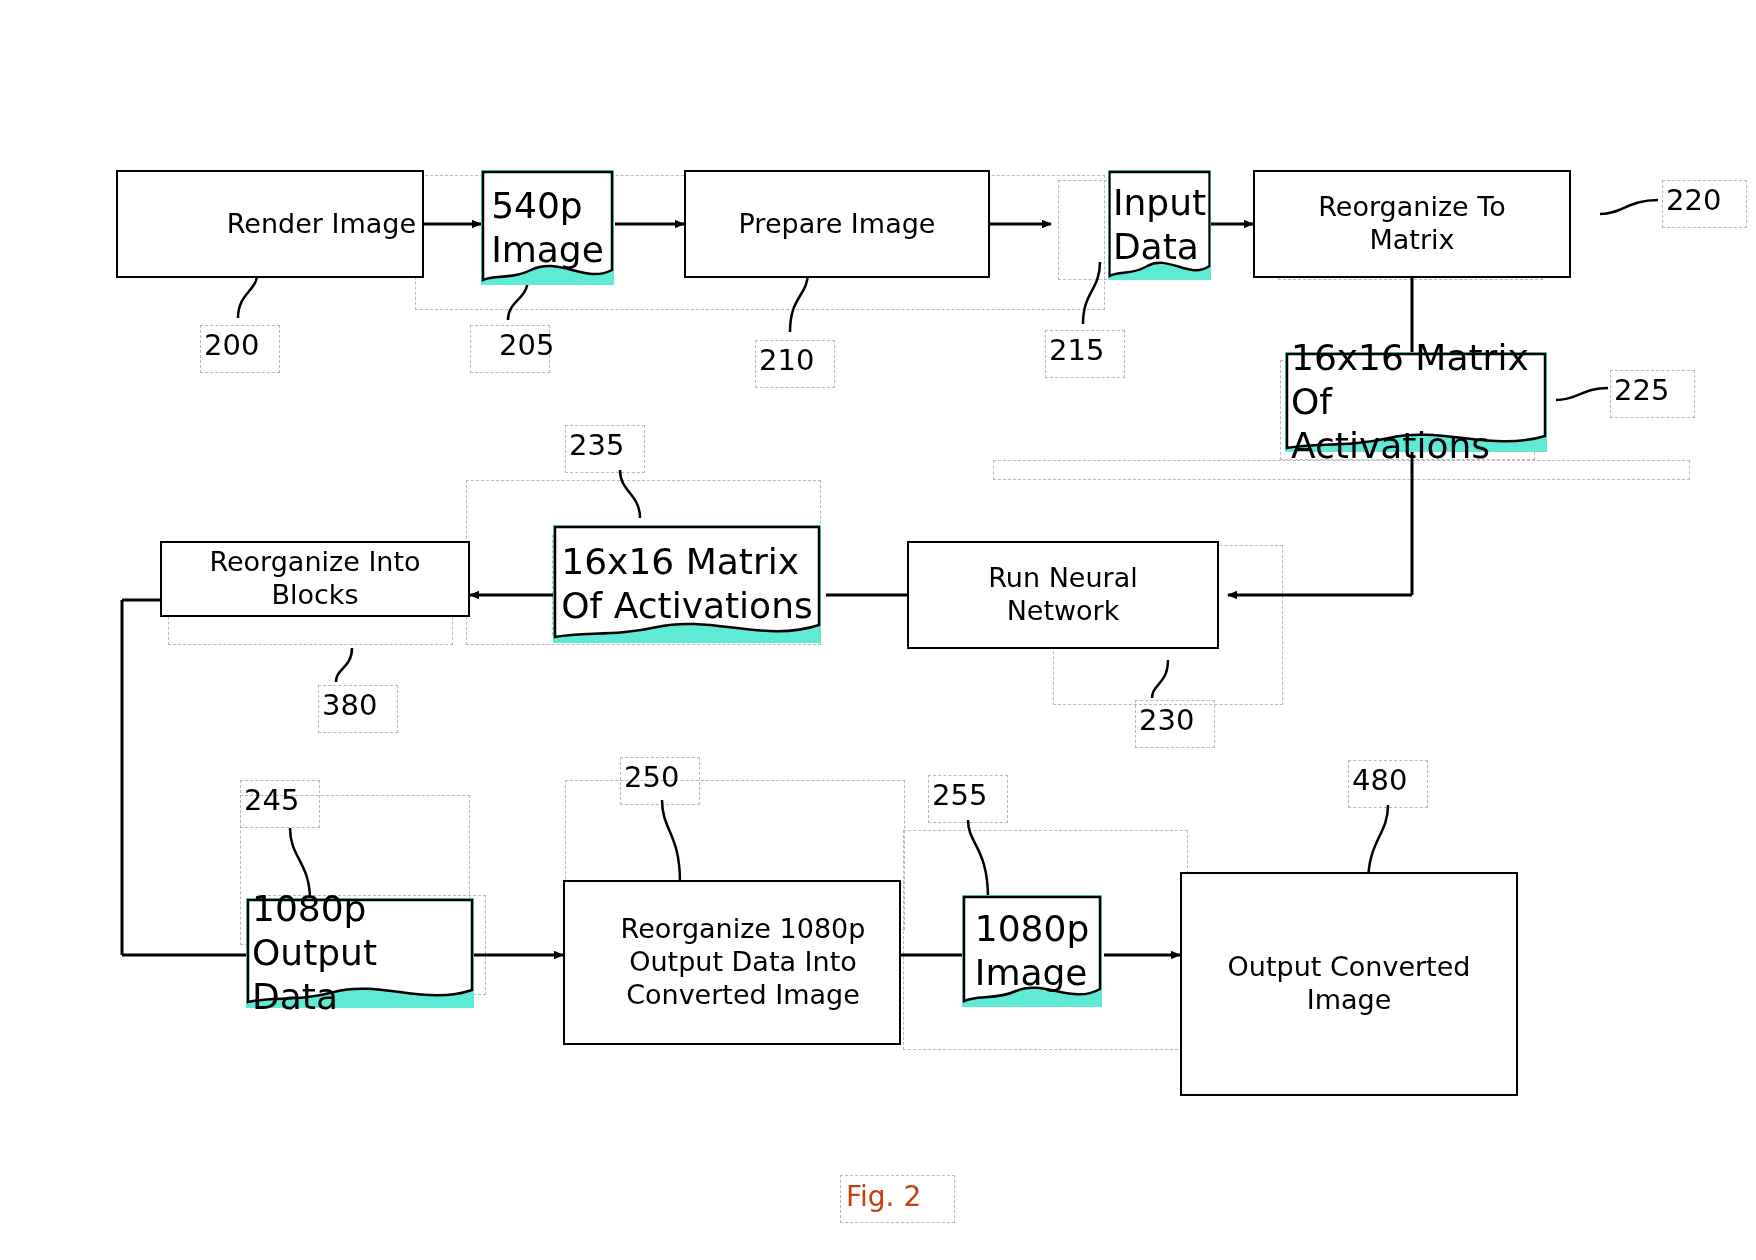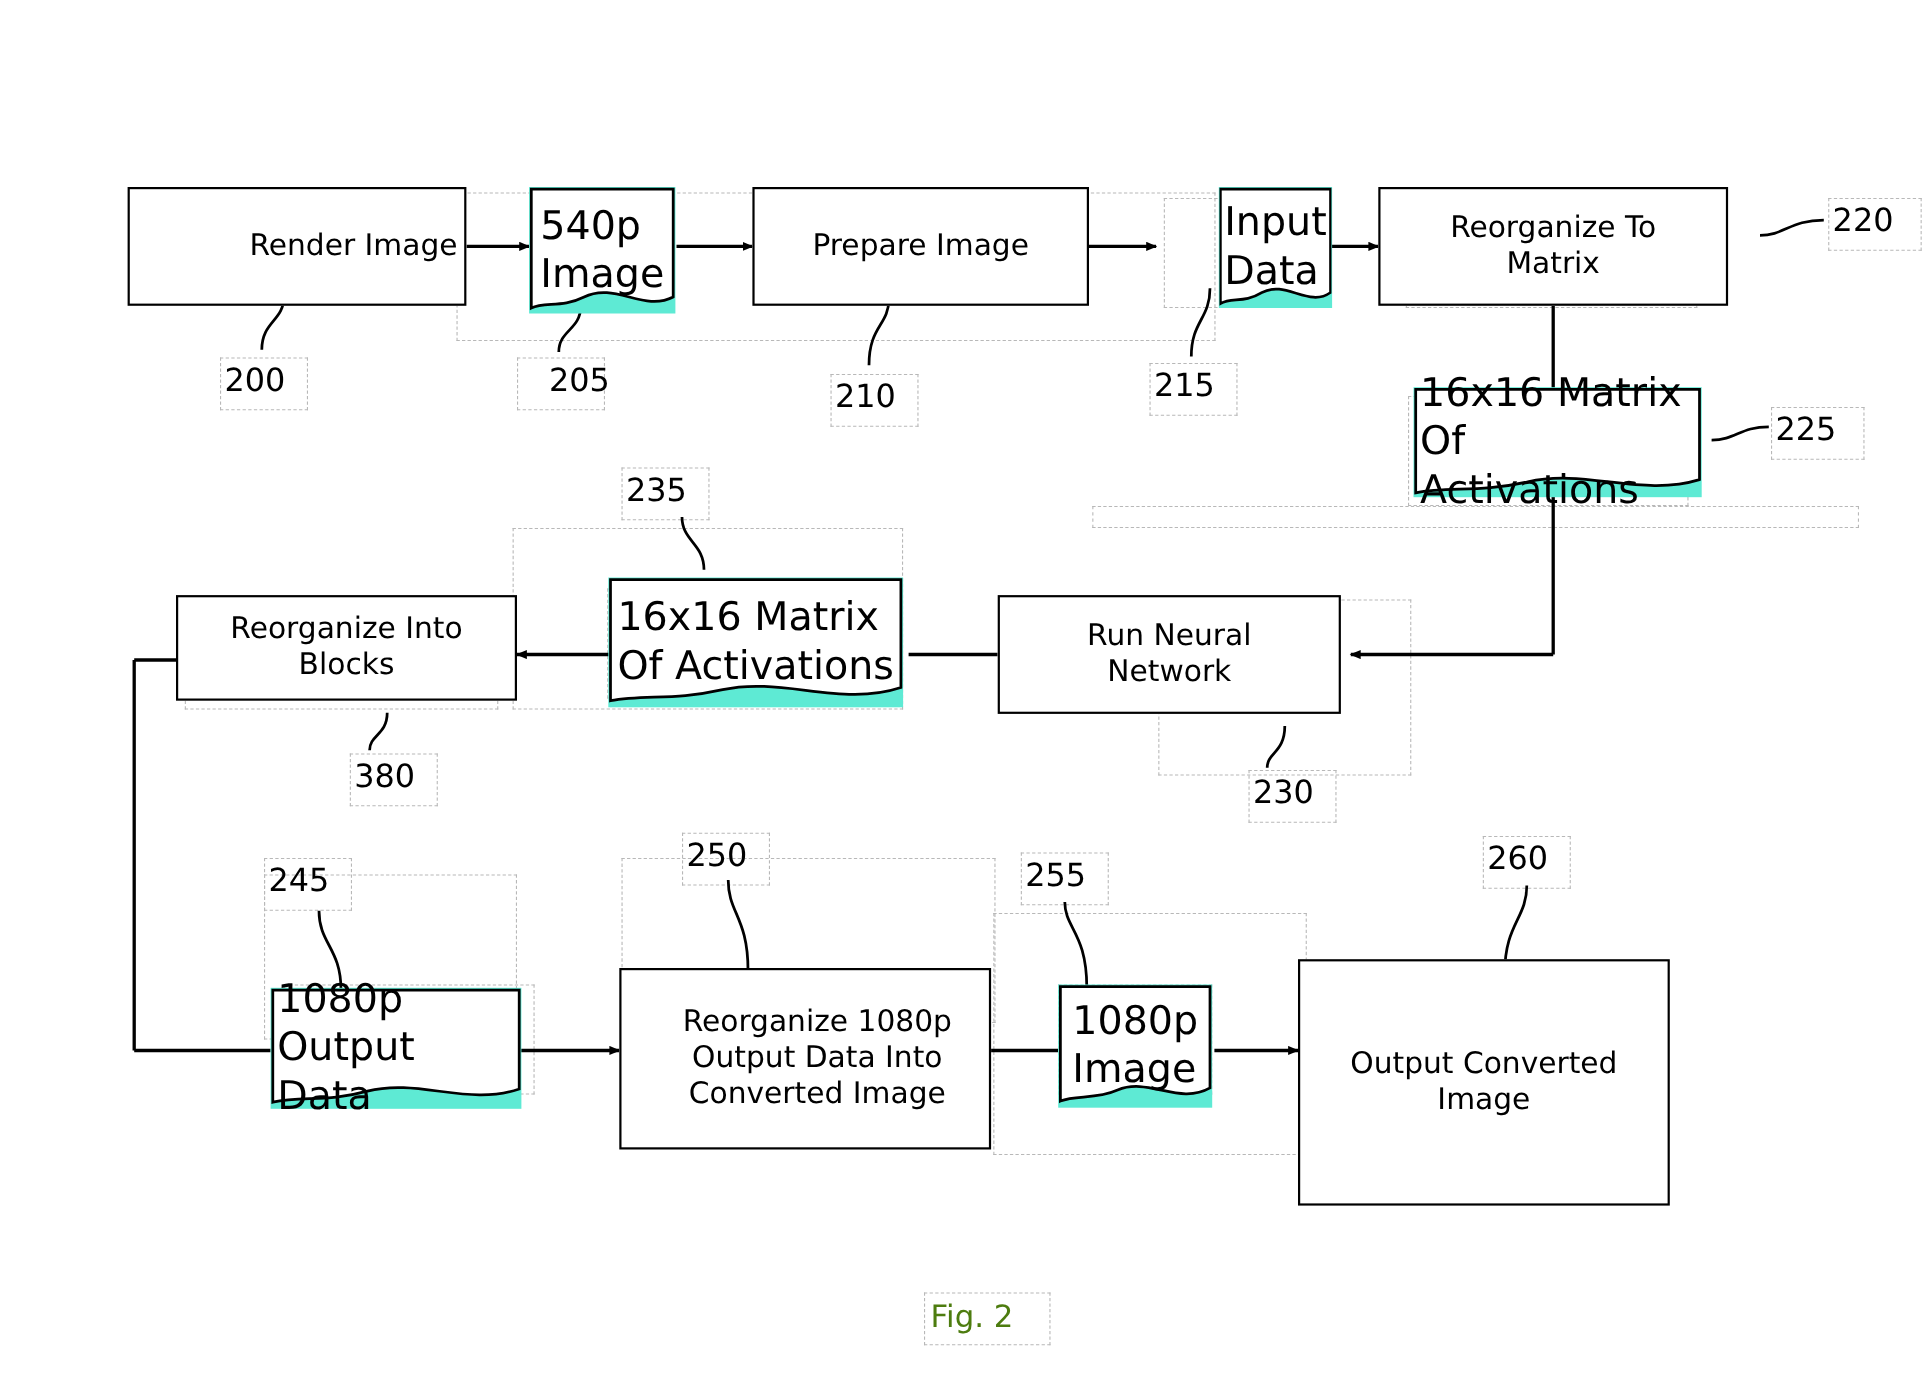--- a/index.html
+++ b/index.html
@@ -63,21 +63,21 @@
     z-index: 2;
   }
   .ref {
     position: absolute;
     color: #000000;
     font-size: 29px;
     white-space: nowrap;
   }
   .figlabel {
     position: absolute;
-    color: #4d7c0f;
+    color: #c2410c;
     font-size: 28px;
     white-space: nowrap;
   }
   .dash {
     position: absolute;
     box-sizing: border-box;
     border: 1px dashed #b8b8b8;
     pointer-events: none;
   }
 </style>
@@ -221,21 +221,21 @@
   <div class="doc" style="left:553px;top:525px;width:268px;height:118px;">
     <svg class="docsvg" viewBox="0 0 268 118" preserveAspectRatio="none">
       <path d="M2,2 L266,2 L266,100 C212,118 158,90 104,102 C60,112 32,106 2,112 Z" fill="#ffffff" stroke="#000000" stroke-width="2.5"></path>
     </svg>
     <span class="doctext">
       <span>16x16 Matrix</span><br>
       <span>Of Activations</span>
     </span>
   </div>
 
-  <div class="node" style="left:160px;top:541px;width:310px;height:96px;">
+  <div class="node" style="left:160px;top:541px;width:310px;height:76px;">
     <span>
       <span>Reorganize Into</span><br>
       <span>Blocks</span>
     </span>
   </div>
 
   <div class="doc" style="left:246px;top:898px;width:228px;height:110px;">
     <svg class="docsvg" viewBox="0 0 228 110" preserveAspectRatio="none">
       <path d="M2,2 L226,2 L226,92 C180,108 134,82 88,94 C52,104 28,98 2,104 Z" fill="#ffffff" stroke="#000000" stroke-width="2.5"></path>
     </svg>
@@ -275,17 +275,17 @@
   <div class="ref" style="left:759px;top:343px;">210</div>
   <div class="ref" style="left:1049px;top:333px;">215</div>
   <div class="ref" style="left:1666px;top:183px;">220</div>
   <div class="ref" style="left:1614px;top:373px;">225</div>
   <div class="ref" style="left:1139px;top:703px;">230</div>
   <div class="ref" style="left:569px;top:428px;">235</div>
   <div class="ref" style="left:322px;top:688px;">380</div>
   <div class="ref" style="left:244px;top:783px;">245</div>
   <div class="ref" style="left:624px;top:760px;">250</div>
   <div class="ref" style="left:932px;top:778px;">255</div>
-  <div class="ref" style="left:1352px;top:763px;">260</div>
+  <div class="ref" style="left:1352px;top:763px;">480</div>
 
   <div class="figlabel" style="left:846px;top:1180px;">Fig. 2</div>
 
 </div>
 
 </body></html>

